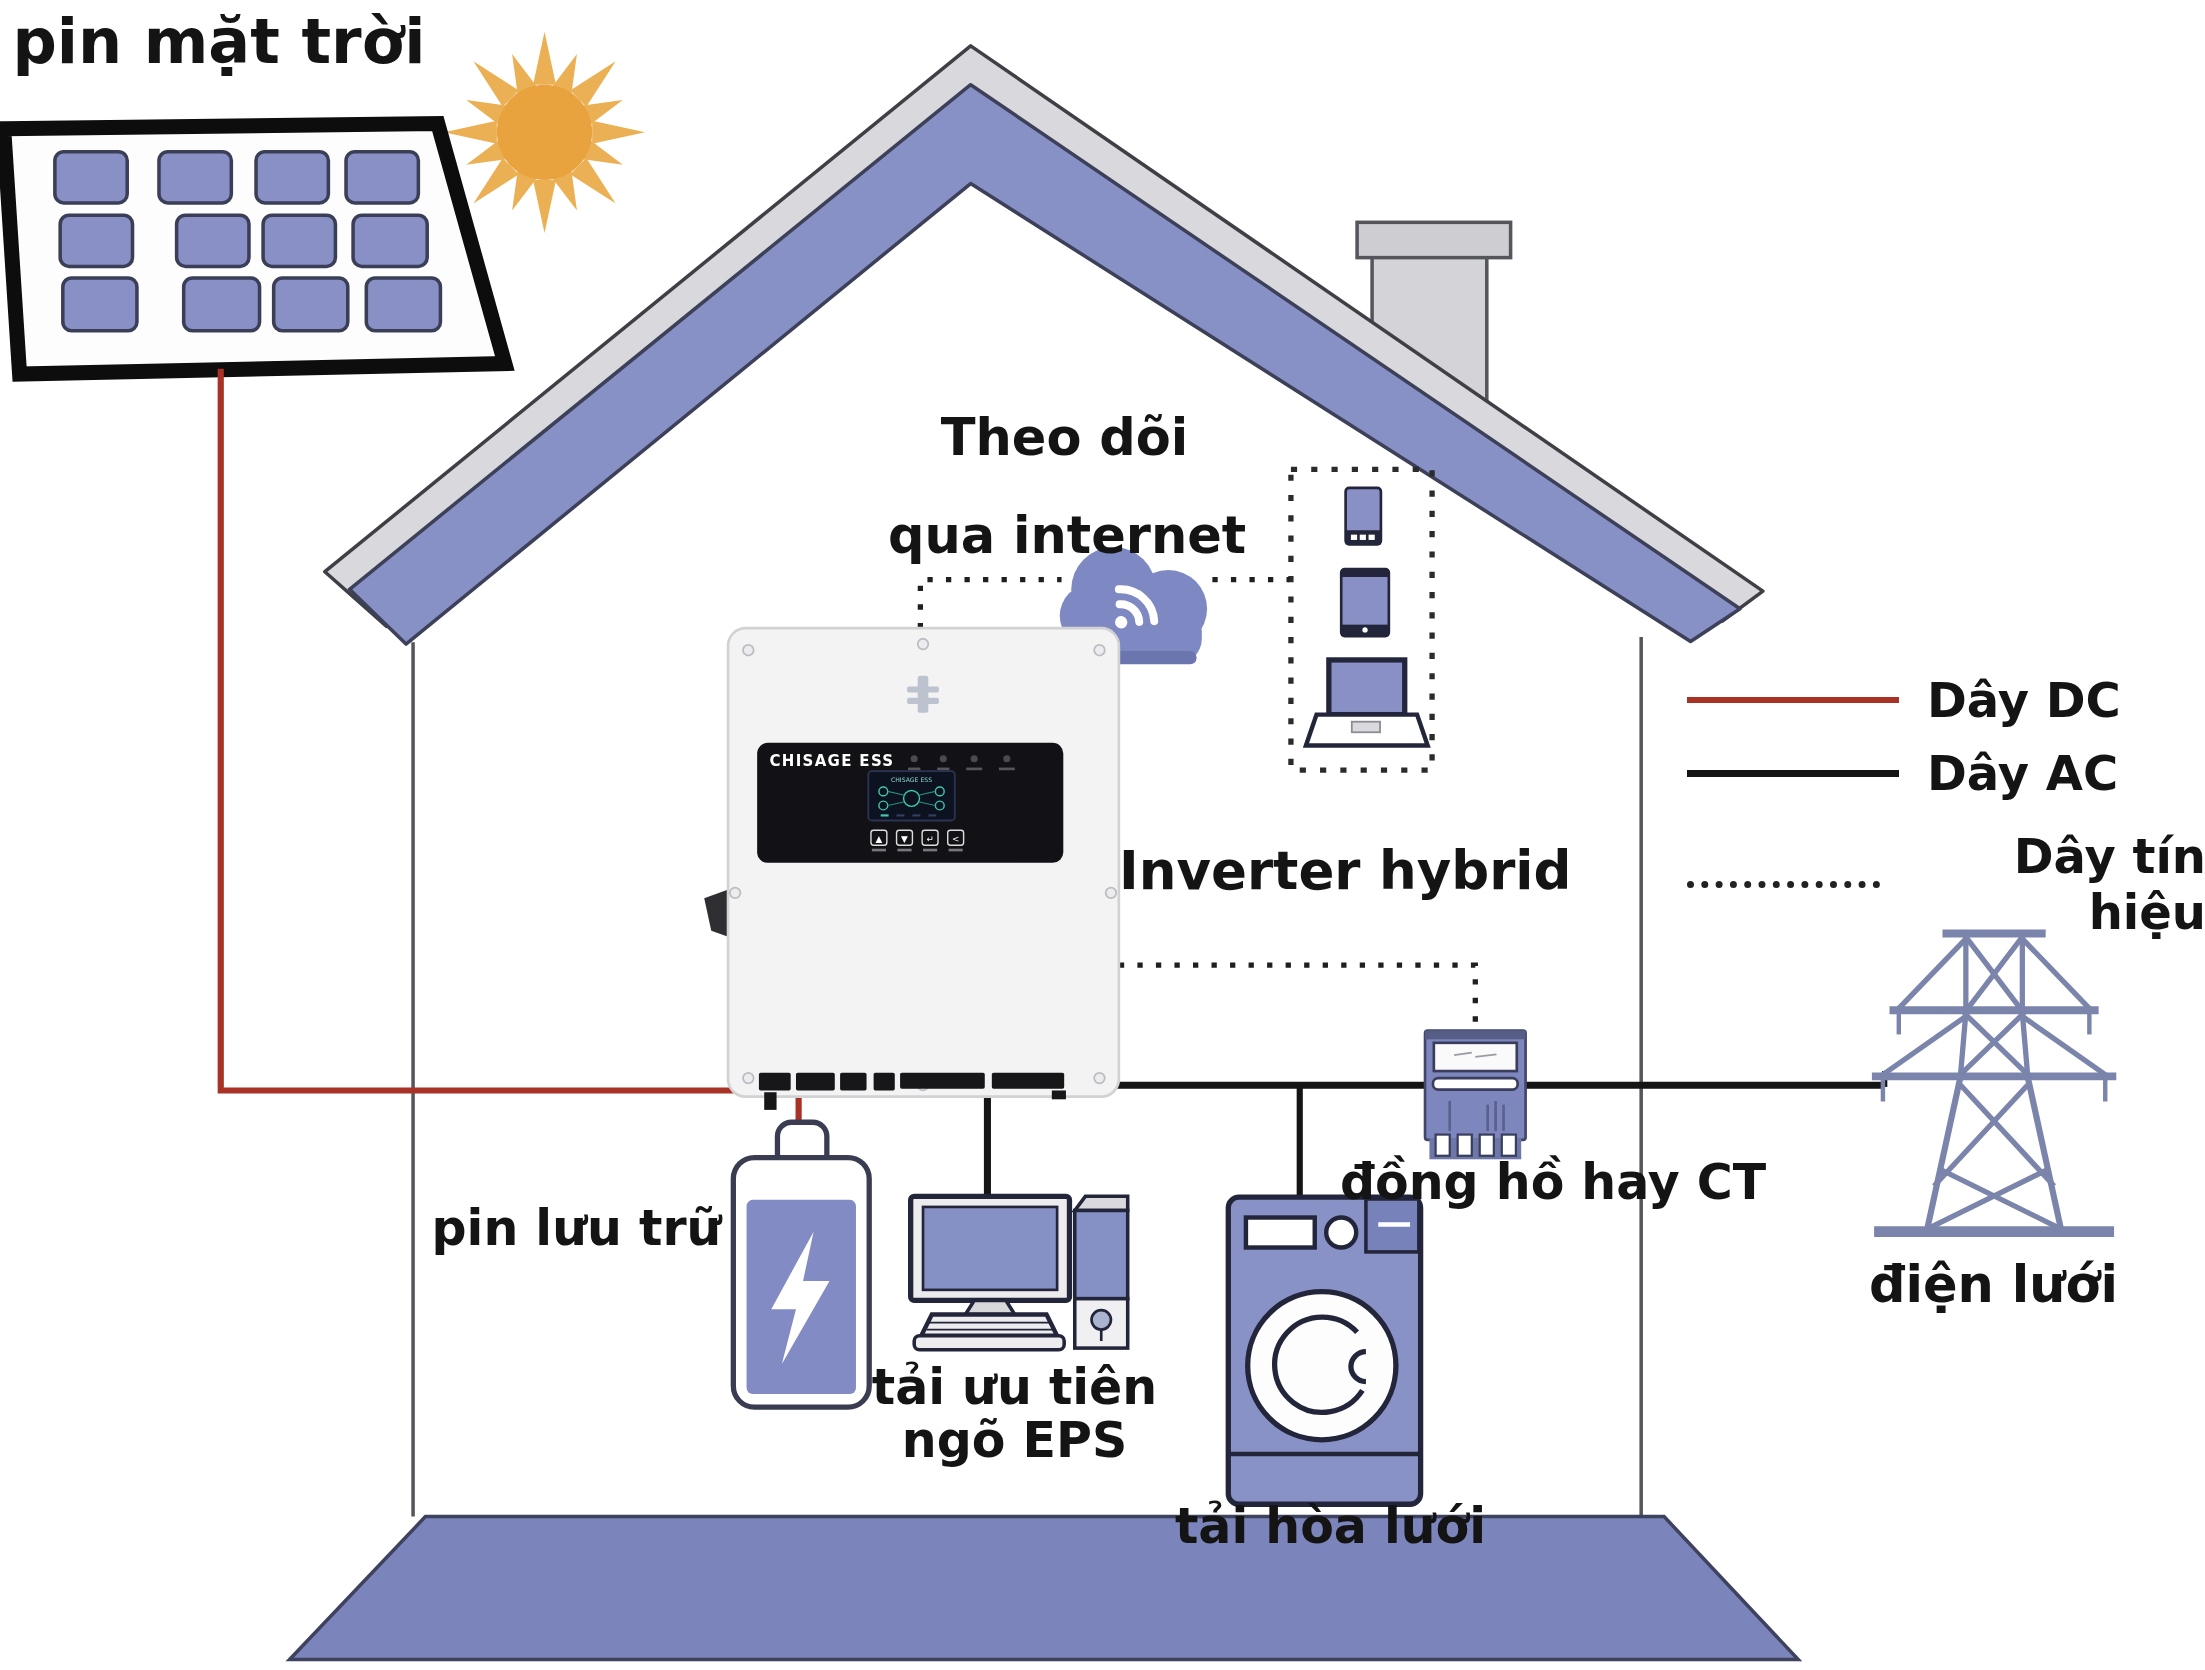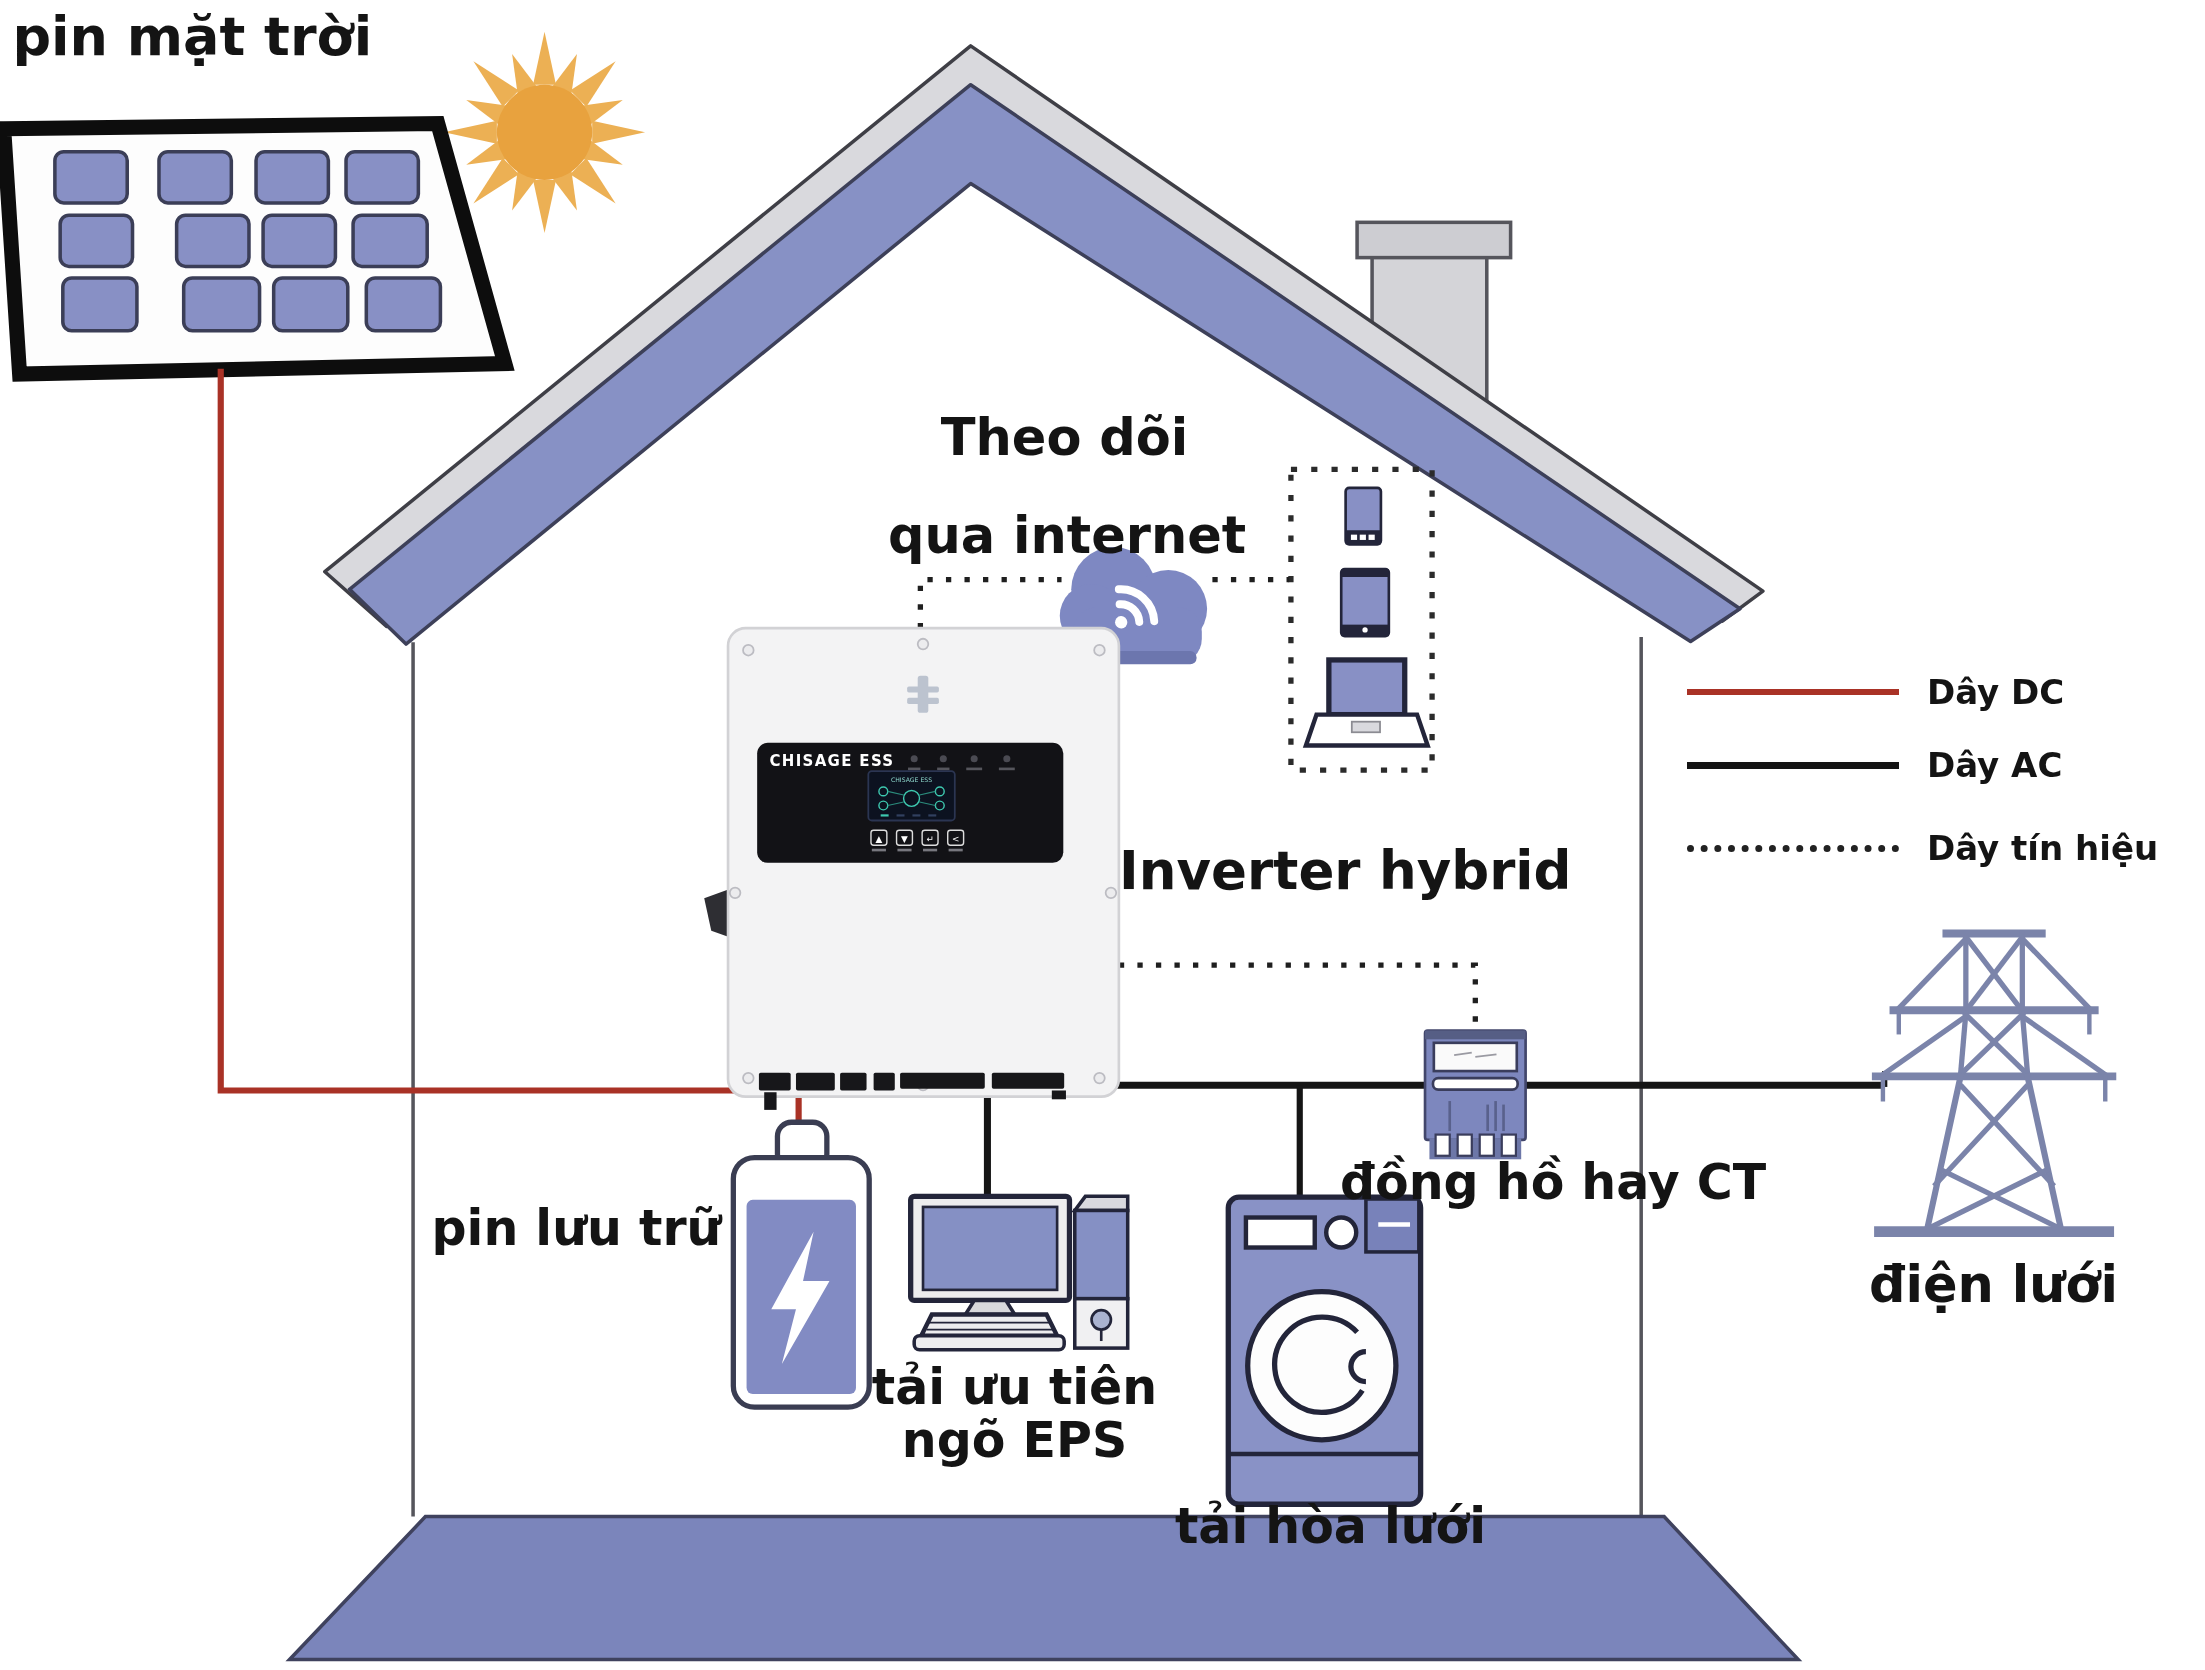--- a/index.html
+++ b/index.html
@@ -8,21 +8,21 @@
     font-family:"DejaVu Sans","Liberation Sans",sans-serif;color:#161616;
   }
   .canvas svg.scene{position:absolute;left:0;top:0;z-index:1;}
   .lbl{position:absolute;z-index:3;font-weight:700;color:#141414;white-space:nowrap;}
   .lbl.center{text-align:center;}
   .legend-row{position:absolute;z-index:3;display:flex;align-items:center;}
   .legend-sample{width:212px;height:0;}
   .legend-sample.dc{border-top:6.2px solid #a93226;}
   .legend-sample.ac{border-top:7px solid #141414;}
   .legend-sample.sig{border-top:7px dotted #222222;}
-  .legend-label{margin-left:28px;font-size:34px;font-weight:700;color:#141414;}
+  .legend-label{margin-left:28px;font-size:48px;font-weight:700;color:#141414;}
 </style>
 </head>
 <body>
 
 <div class="canvas">
 
 <svg class="scene" width="2206" height="1671" viewBox="0 0 2500 1894" xmlns="http://www.w3.org/2000/svg">
 
   <g>
     <g fill="#ecb054">
@@ -317,21 +317,21 @@
     <line x1="2222" y1="1220" x2="2184" y2="1394" stroke-width="7"></line>
     <line x1="2298" y1="1220" x2="2336" y2="1394" stroke-width="7"></line>
     <line x1="2224" y1="1232" x2="2326" y2="1342"></line>
     <line x1="2296" y1="1232" x2="2194" y2="1342"></line>
     <line x1="2200" y1="1326" x2="2330" y2="1390"></line>
     <line x1="2320" y1="1326" x2="2190" y2="1390"></line>
     <line x1="2130" y1="1396" x2="2390" y2="1396" stroke-width="12"></line>
   </g>
 </svg>
 
-<div class="lbl" style="left:12.4px;top:5.3px;font-size:54px;">pin mặt trời</div>
+<div class="lbl" style="left:12.4px;top:5.3px;font-size:62px;">pin mặt trời</div>
 
 <div class="lbl center" style="left:888px;top:506px;width:353px;font-size:51px;">qua internet</div>
 <div class="lbl center" style="left:888px;top:408px;width:353px;font-size:51px;">Theo dõi</div>
 
 <div class="lbl" style="left:1119px;top:840px;font-size:53px;">Inverter hybrid</div>
 
 <div class="lbl center" style="left:400px;top:1200px;width:353px;font-size:49px;">pin lưu trữ</div>
 
 <div class="lbl center" style="left:838px;top:1359px;width:353px;font-size:49px;">tải ưu tiên</div>
 <div class="lbl center" style="left:838px;top:1412px;width:353px;font-size:49px;">ngõ EPS</div>

